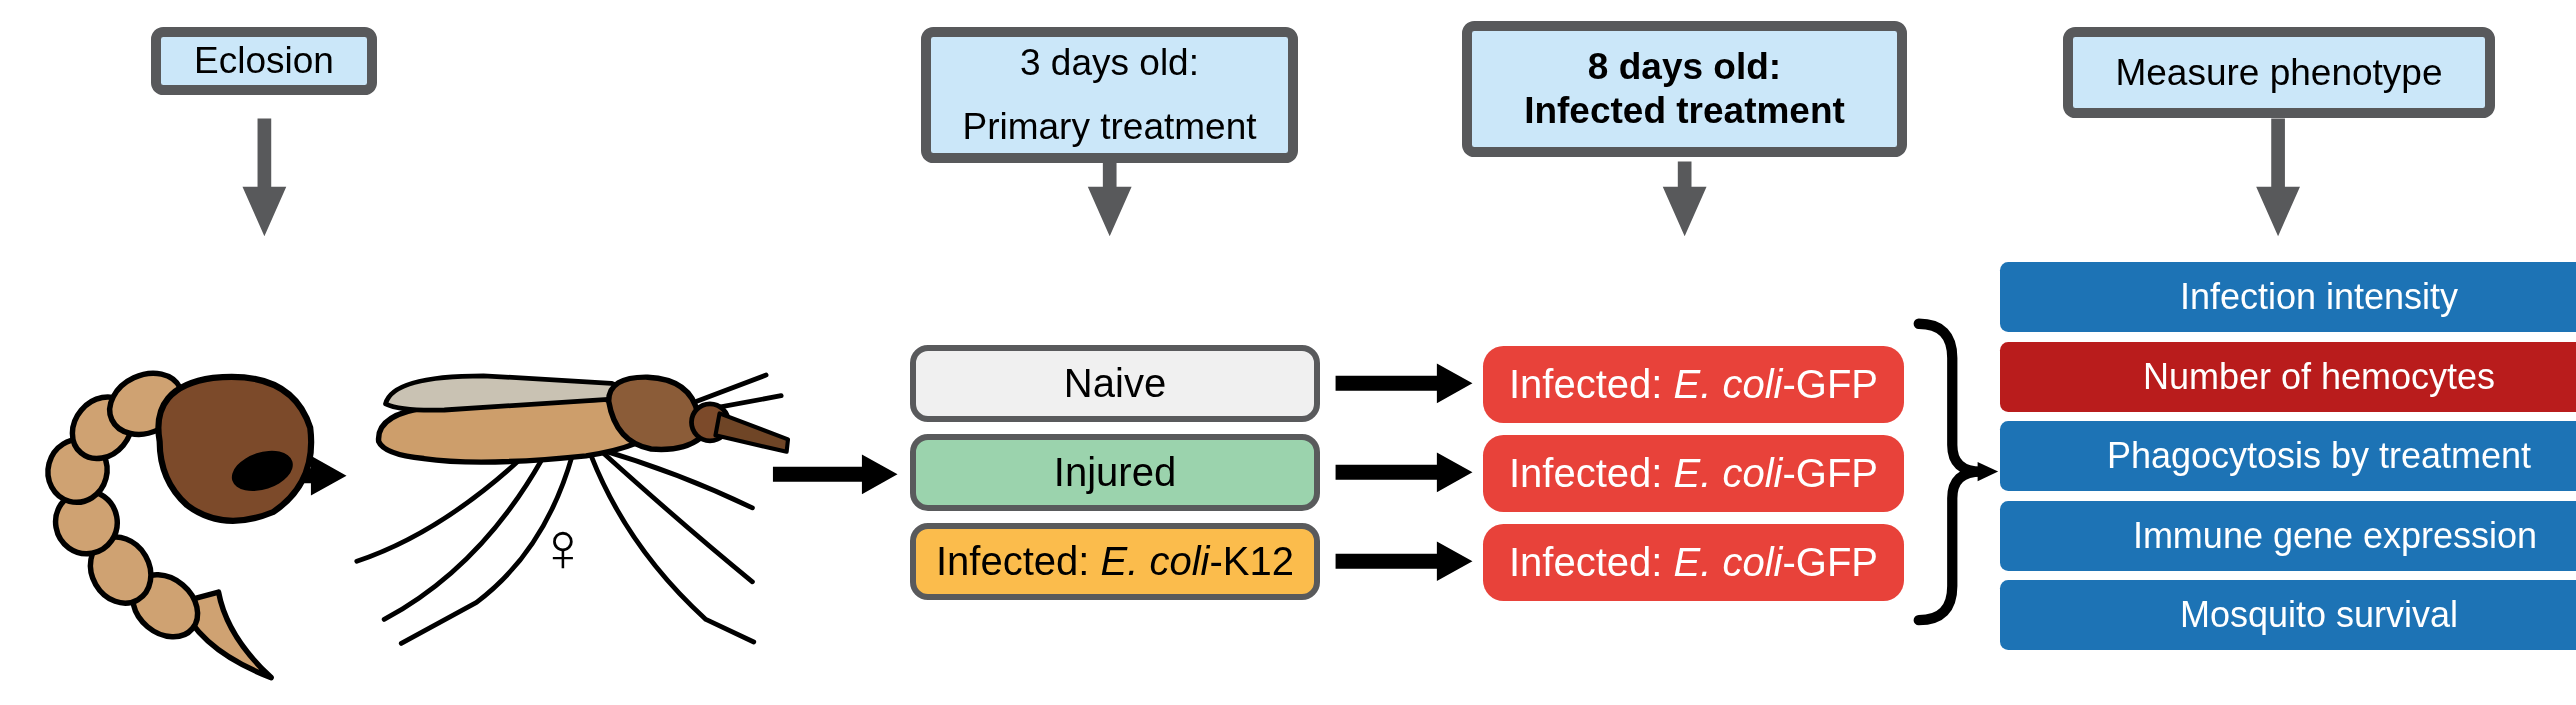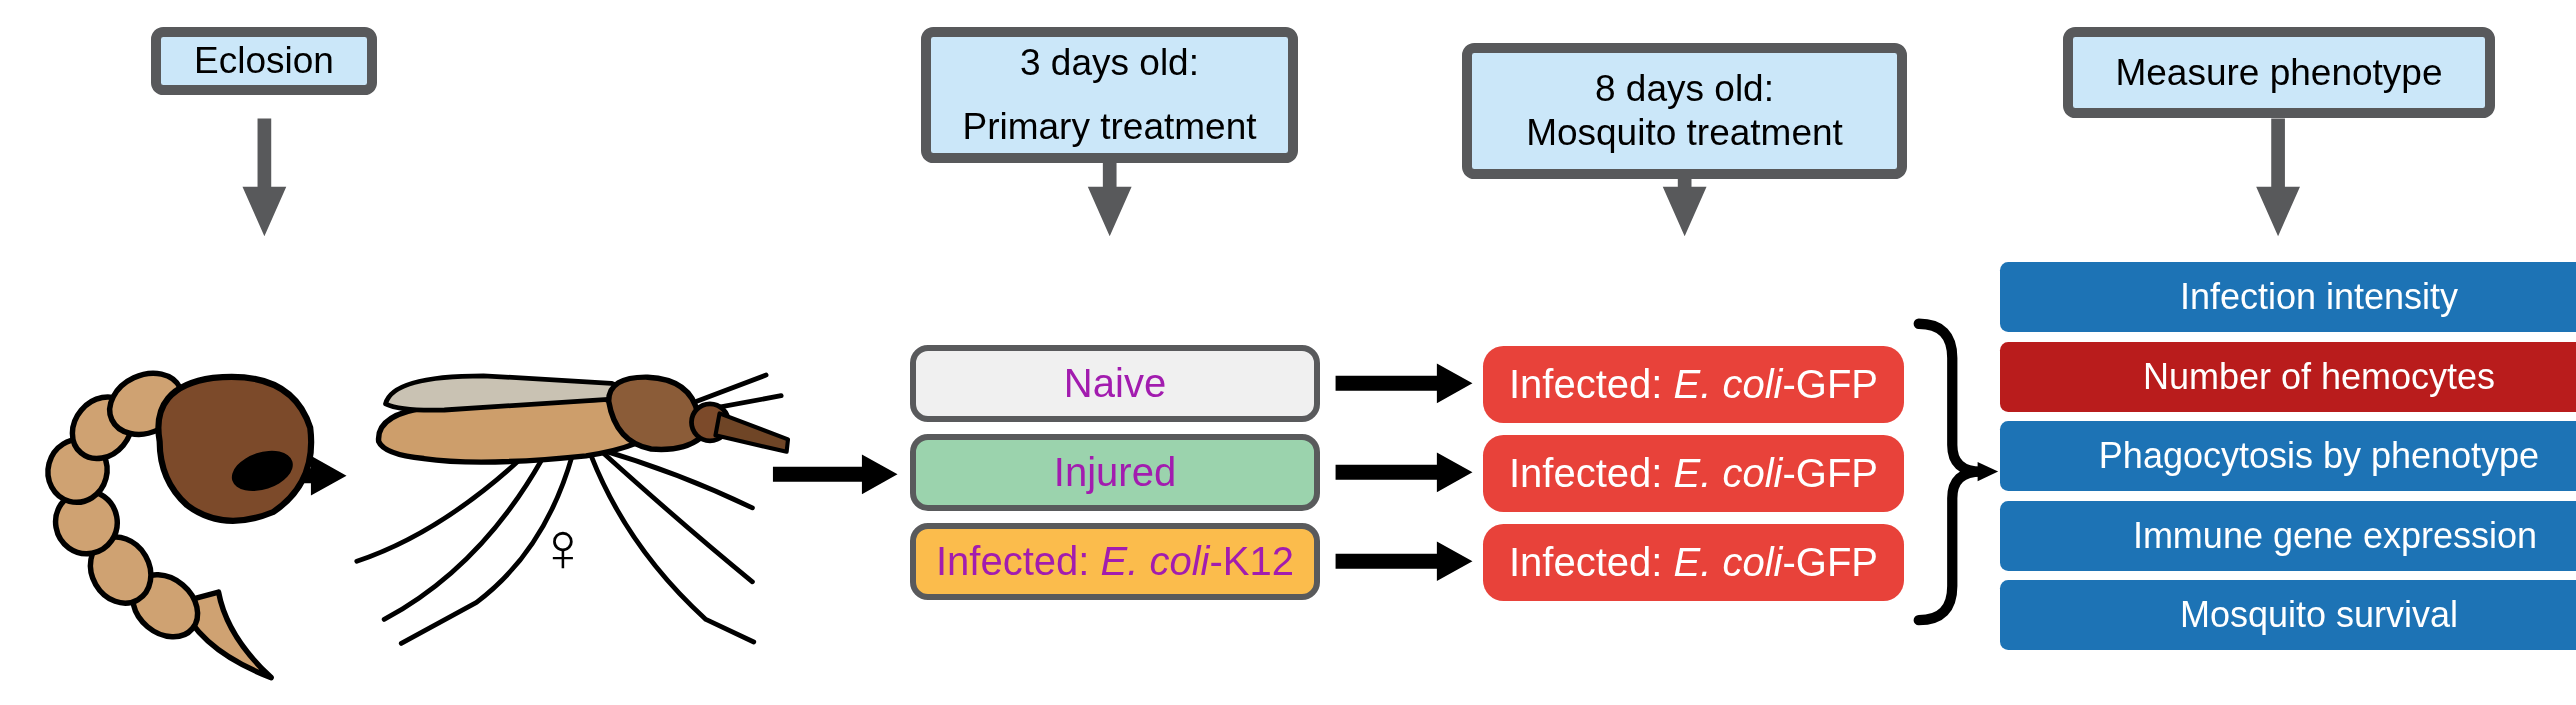--- a/index.html
+++ b/index.html
@@ -23,36 +23,36 @@
     flex-direction: column;
     align-items: center;
     justify-content: center;
     font-size: 37px;
     line-height: 1.18;
     color: #000;
     text-align: center;
   }
   #tbox-eclosion  { left: 151px;  top: 27px; width: 226px; height: 68px; }
   #tbox-primary   { left: 921px; top: 27px; width: 377px; height: 136px; }
-  #tbox-secondary { left: 1462px; top: 43px; width: 445px; height: 136px; }
+  #tbox-secondary { left: 1462px; top: 21px; width: 445px; height: 136px; font-weight: bold; }
   #tbox-measure   { left: 2063px; top: 27px; width: 432px; height: 91px; }
 
   .treat {
     position: absolute;
     box-sizing: border-box;
     left: 910px;
     width: 410px;
     height: 77px;
     border: 6.8px solid #595a5c;
     border-radius: 18px;
     display: flex;
     align-items: center;
     justify-content: center;
     font-size: 40px;
-    color: #a21caf;
+    color: #000000;
     text-align: center;
   }
   #treat-naive    { top: 345px; }
   #treat-injured  { top: 434px; }
   #treat-k12      { top: 523px; }
 
   .gfp {
     position: absolute;
     box-sizing: border-box;
     left: 1483px;
@@ -154,21 +154,21 @@
 
   <div class="tbox" id="tbox-eclosion" style="background-color: rgb(203, 231, 249);">
     <div>Eclosion</div>
   </div>
   <div class="tbox" id="tbox-primary" style="background-color: rgb(203, 231, 249); gap: 20px;">
     <div>3 days old:</div>
     <div>Primary treatment</div>
   </div>
   <div class="tbox" id="tbox-secondary" style="background-color: rgb(203, 231, 249);">
     <div>8 days old:</div>
-    <div>Mosquito treatment</div>
+    <div>Infected treatment</div>
   </div>
   <div class="tbox" id="tbox-measure" style="background-color: rgb(203, 231, 249);">
     <div>Measure phenotype</div>
   </div>
 
   <div class="treat" id="treat-naive" style="background-color: rgb(240, 240, 240);">
     <span><span>Naive</span></span>
   </div>
   <div class="treat" id="treat-injured" style="background-color: rgb(155, 211, 173);">
     <span><span>Injured</span></span>
@@ -187,21 +187,21 @@
     <span><span>Infected: </span><span style="font-style: italic;">E. coli</span><span>-GFP</span></span>
   </div>
 
   <div class="pheno" id="pheno-1" style="background-color: rgb(29, 115, 181);">
     <span>Infection intensity</span>
   </div>
   <div class="pheno" id="pheno-2" style="background-color: #b91c1c;">
     <span>Number of hemocytes</span>
   </div>
   <div class="pheno" id="pheno-3" style="background-color: rgb(29, 115, 181);">
-    <span>Phagocytosis by phenotype</span>
+    <span>Phagocytosis by treatment</span>
   </div>
   <div class="pheno" id="pheno-4" style="background-color: rgb(29, 115, 181);">
     <span>Immune gene expression</span>
   </div>
   <div class="pheno" id="pheno-5" style="background-color: rgb(29, 115, 181);">
     <span>Mosquito survival</span>
   </div>
 
   <div id="female-symbol">♀</div>
 

